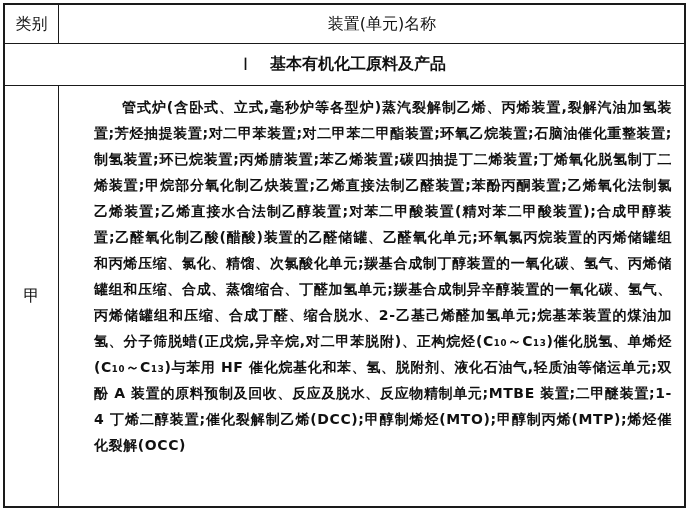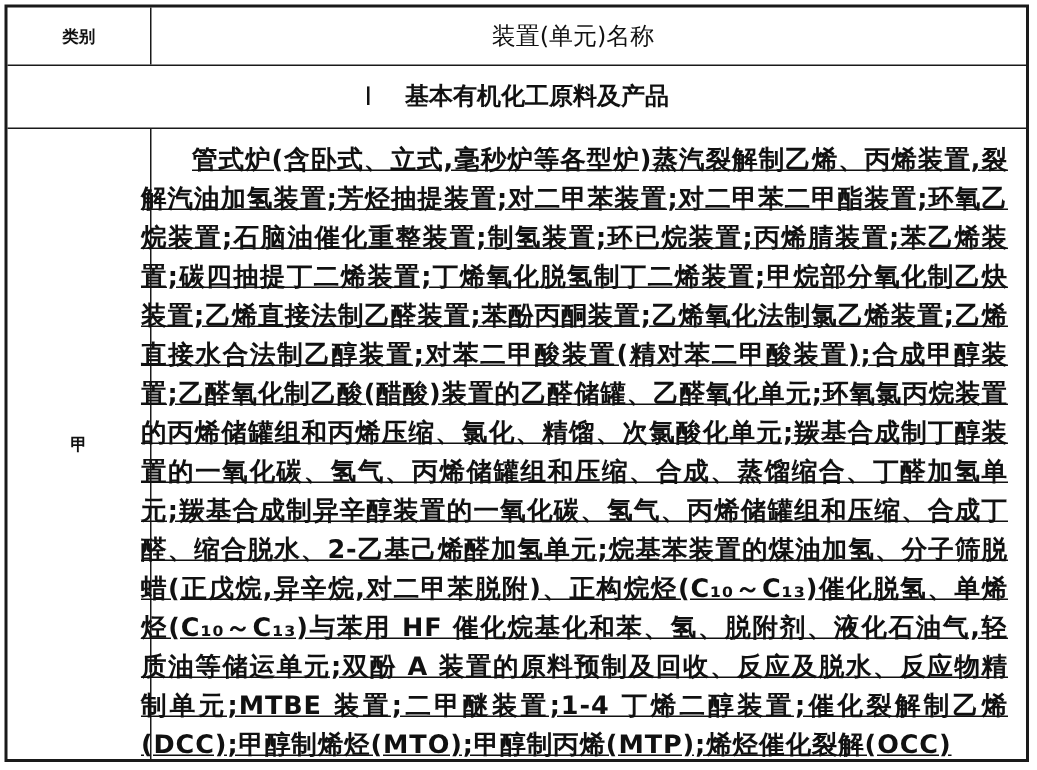--- a/index.html
+++ b/index.html
@@ -4,35 +4,35 @@
   <style>
     html, body { margin: 0; padding: 0; background: #ffffff; }
     body { width: 691px; height: 513px; position: relative; overflow: hidden;
            font-family: "DejaVu Sans", "Liberation Sans", sans-serif; color: #111; }
     .table { position: absolute; left: 3px; top: 3px; width: 683px; height: 505px;
              border: 2px solid #1a1a1a; box-sizing: border-box; }
     .row { position: absolute; left: 0; right: 0; box-sizing: border-box; }
     .hdr { top: 0; height: 39px; border-bottom: 1.5px solid #1a1a1a; }
     .sec { top: 39px; height: 42px; border-bottom: 1.5px solid #1a1a1a; }
     .body { top: 81px; bottom: 0; }
-    .col-cat { position: absolute; left: 0; top: 0; bottom: 0; width: 96px;
+    .col-cat { position: absolute; left: 0; top: 0; bottom: 0; width: 54px;
                border-right: 1.5px solid #1a1a1a; box-sizing: border-box;
                display: flex; align-items: center; justify-content: center;
-               font-weight: bold; font-size: 11px; }
+               font-weight: normal; font-size: 16px; }
     .col-name { position: absolute; left: 75px; right: 0; top: 0; bottom: 0;
                 display: flex; align-items: center; justify-content: center;
                 font-weight: normal; font-size: 16px; }
     .sec-title { position: absolute; left: 0; right: 0; top: 0; bottom: 0;
                  display: flex; align-items: center; justify-content: center;
                  font-weight: bold; font-size: 16px; }
     .sec-num { font-family: "Liberation Serif", serif; font-weight: normal; margin-right: 22px; font-size: 17px; }
     .body-text { position: absolute; left: 75px; right: 0; top: 0; bottom: 0;
                  padding: 8px 12px 0 14px; box-sizing: border-box;
-                 font-weight: bold; font-size: 17px; line-height: 26px;
-                 letter-spacing: 0.6px; text-align: justify; text-indent: 2em; text-decoration: underline; }
+                 font-weight: bold; font-size: 14px; line-height: 26px;
+                 letter-spacing: 0.6px; text-align: justify; text-indent: 2em; }
   </style>
 </head>
 <body>
 
 <div class="table">
   <div class="row hdr">
     <div class="col-cat">类别</div>
     <div class="col-name">装置(单元)名称</div>
   </div>
   <div class="row sec">

